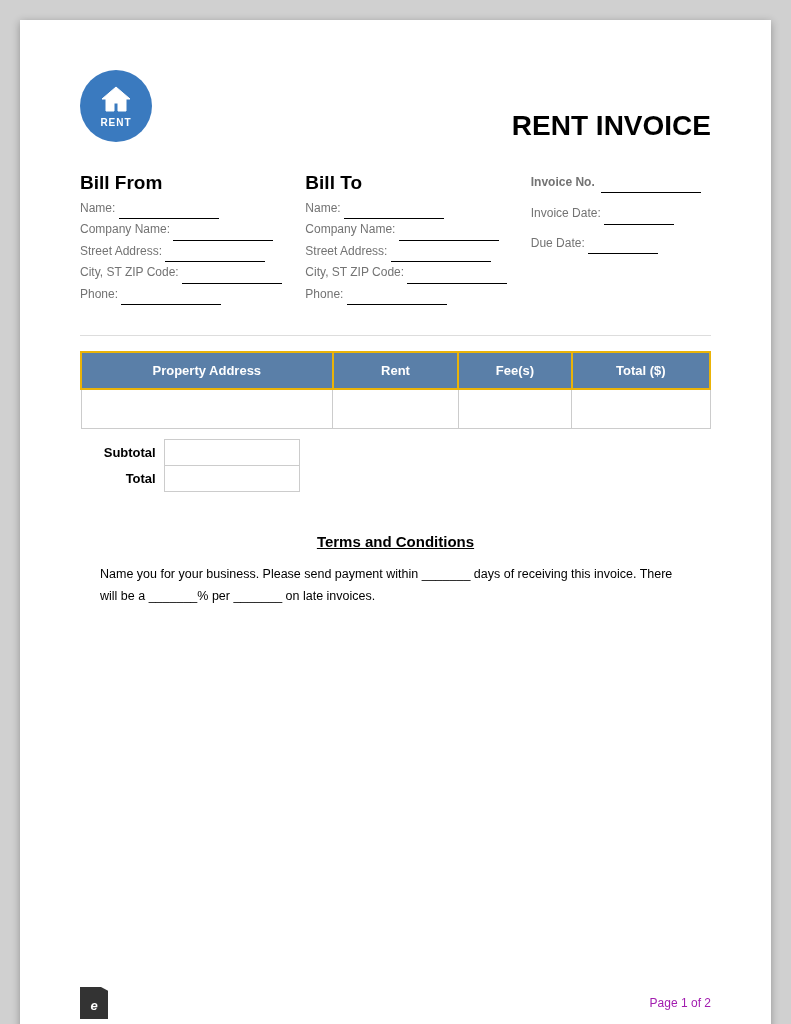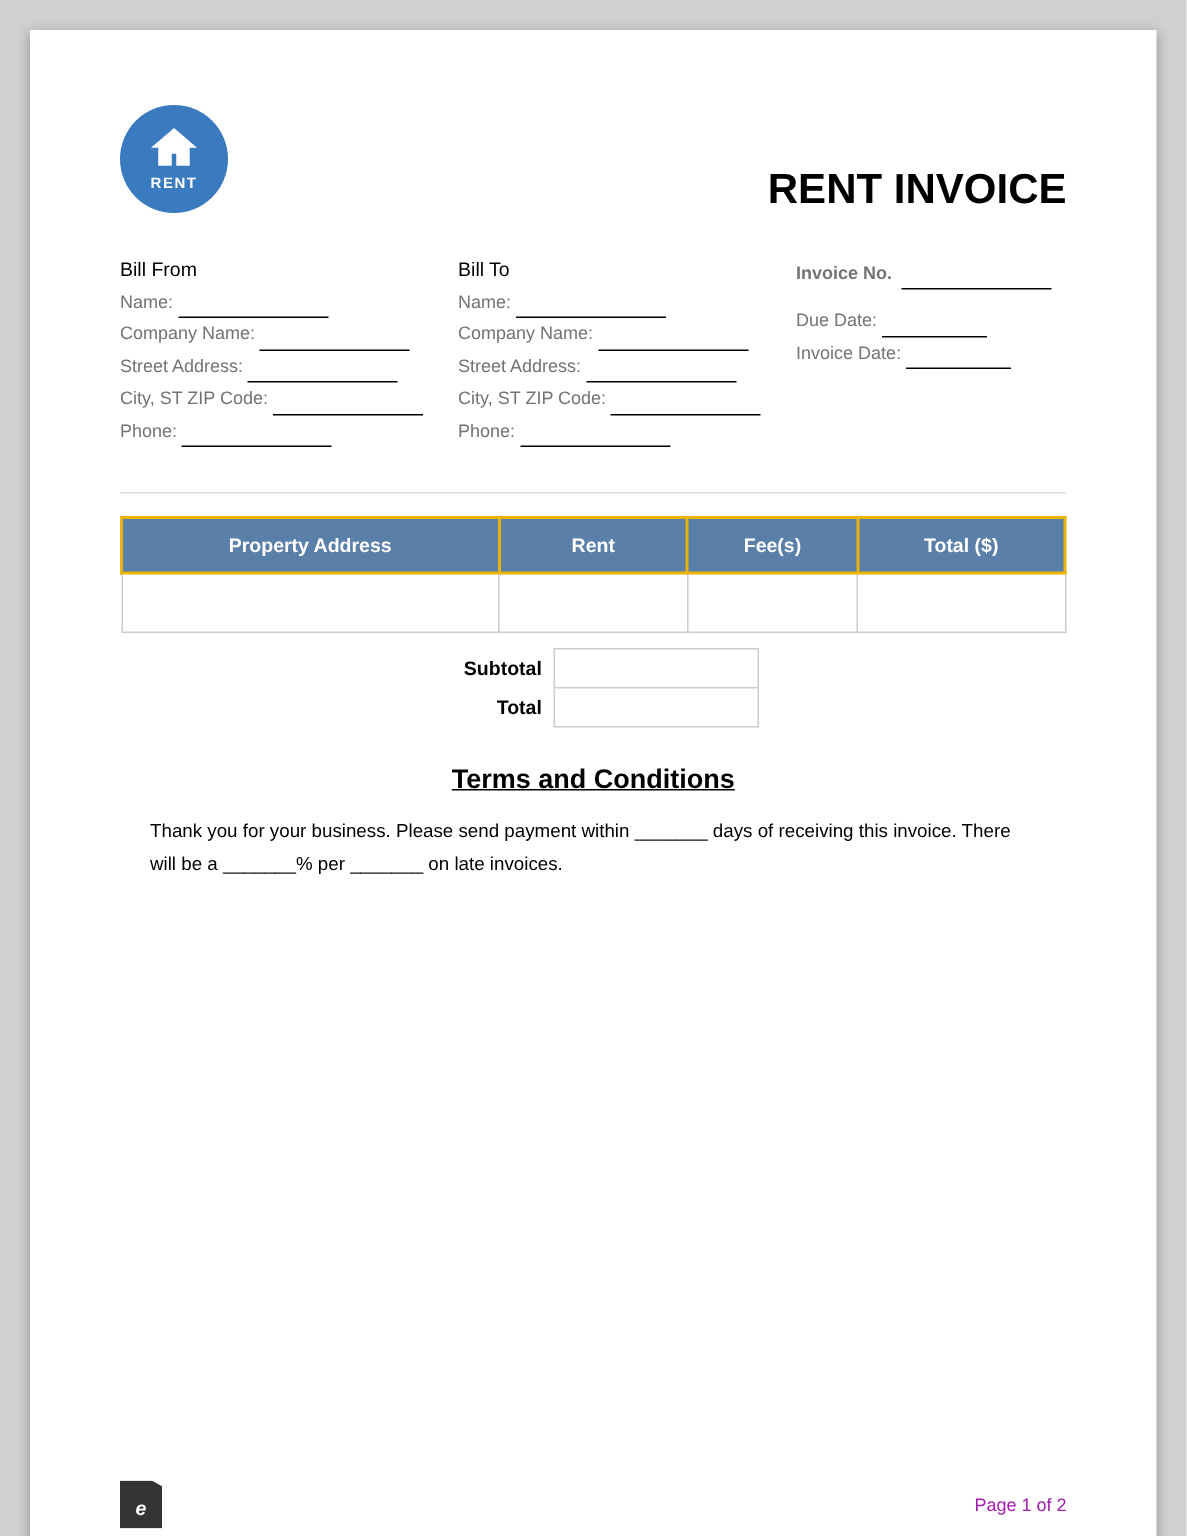--- a/index.html
+++ b/index.html
@@ -61,22 +61,22 @@
       margin-bottom: 30px;
       margin-top: 10px;
     }
     .bill-col {
       flex: 1;
     }
     .bill-col-right {
       flex: 0.8;
     }
     .bill-label {
-      font-size: 13px;
-      font-weight: normal;
+      font-size: 19px;
+      font-weight: bold;
       margin-bottom: 4px;
     }
     .bill-line {
       font-size: 12px;
       line-height: 1.7;
       color: #737373;
     }
     .underline-field {
       display: inline-block;
       border-bottom: 1px solid #000;
@@ -111,22 +111,22 @@
       height: 40px;
     }
     .invoice-table tbody td {
       border: 1px solid #ccc;
       padding: 8px 12px;
       font-size: 12px;
     }
     
     .totals-section {
       display: flex;
-      justify-content: center;
-      margin-bottom: 24px;
+      justify-content: flex-start;
+      margin-bottom: 41px;
     }
     .totals-table {
       border-collapse: collapse;
       width: 220px;
     }
     .totals-table tr td {
       font-size: 13px;
       padding: 5px 8px;
       border: 1px solid #ccc;
     }
@@ -141,21 +141,21 @@
     .totals-table tr td:last-child {
       min-width: 110px;
       border: 1px solid #ccc;
     }
     
     .terms-section {
       margin-top: 20px;
       text-align: center;
     }
     .terms-title {
-      font-size: 18px;
+      font-size: 15px;
       font-weight: bold;
       text-decoration: underline;
       margin-bottom: 14px;
       display: inline-block;
     }
     .terms-body {
       font-size: 12.5px;
       line-height: 1.7;
       text-align: left;
       margin: 0 20px;
@@ -251,25 +251,25 @@
       </div>
       <div class="bill-line">
         <span>Phone:</span> <span class="underline-field">&nbsp;&nbsp;&nbsp;&nbsp;&nbsp;&nbsp;&nbsp;&nbsp;&nbsp;&nbsp;&nbsp;&nbsp;&nbsp;</span>
       </div>
     </div>
 
     <div class="bill-col-right">
       <div class="bill-line" style="margin-bottom:10px;">
         <span style="font-weight:bold;">Invoice No.</span>&nbsp;&nbsp;<span class="underline-field">&nbsp;&nbsp;&nbsp;&nbsp;&nbsp;&nbsp;&nbsp;&nbsp;&nbsp;&nbsp;</span>
       </div>
-      <div class="bill-line">
-        <span>Due Date:</span>&nbsp;<span class="underline-field-sm">&nbsp;&nbsp;&nbsp;&nbsp;&nbsp;&nbsp;&nbsp;&nbsp;</span>
-      </div>
       <div class="bill-line" style="margin-bottom:8px;">
         <span>Invoice Date:</span>&nbsp;<span class="underline-field-sm">&nbsp;&nbsp;&nbsp;&nbsp;&nbsp;&nbsp;&nbsp;&nbsp;</span>
+      </div>
+      <div class="bill-line">
+        <span>Due Date:</span>&nbsp;<span class="underline-field-sm">&nbsp;&nbsp;&nbsp;&nbsp;&nbsp;&nbsp;&nbsp;&nbsp;</span>
       </div>
     </div>
 
   </div>
 
   <hr class="divider">
 
   <table class="invoice-table">
     <thead>
       <tr>
@@ -299,21 +299,21 @@
       <tr>
         <td>Total</td>
         <td>&nbsp;</td>
       </tr>
     </tbody>
       </table>
   </div>
 
   <div class="terms-section">
     <span class="terms-title">Terms and Conditions</span>
-    <p class="terms-body">Thank you for your business. Please send payment within _______ days of receiving this invoice. There will be a _______% per _______ on late invoices.</p>
+    <p class="terms-body">Name you for your business. Please send payment within _______ days of receiving this invoice. There will be a _______% per _______ on late invoices.</p>
   </div>
 
   <div class="page-footer">
     <div class="footer-icon">
       <span class="footer-icon-inner">e</span>
     </div>
     <span class="footer-page">Page 1 of 2</span>
   </div>
 
 </div>

